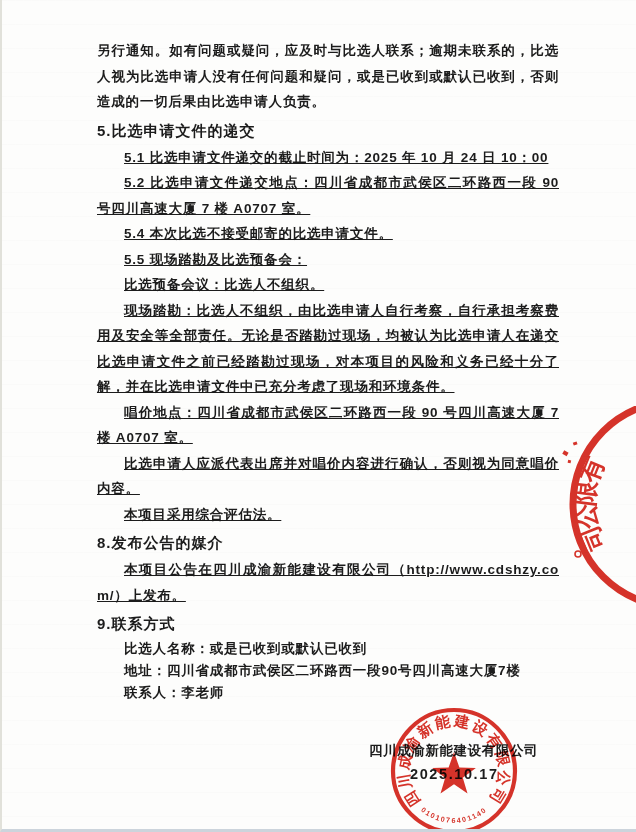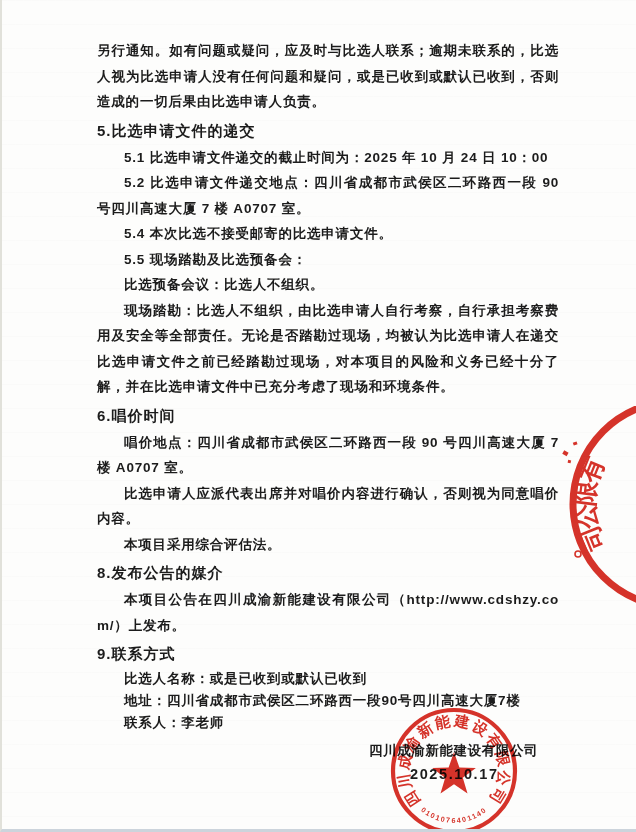--- a/index.html
+++ b/index.html
@@ -31,21 +31,21 @@
   }
   p.body {
     margin: 0;
     font-size: 13.5px;
     line-height: 25.5px;
     font-weight: 600;
     letter-spacing: 0.8px;
     text-align: justify;
     word-break: break-all;
   }
-  p.ind { text-indent: 2em; }
+  p.ind { text-indent: 2em; text-decoration: underline; }
   h3.sec {
     margin: 6px 0 5px 0;
     font-size: 15px;
     line-height: 19px;
     font-weight: 800;
     letter-spacing: 1px;
   }
   p.contact {
     margin: 0;
     font-size: 13.5px;
@@ -88,21 +88,20 @@
     <p class="body">另行通知。如有问题或疑问，应及时与比选人联系；逾期未联系的，比选人视为比选申请人没有任何问题和疑问，或是已收到或默认已收到，否则造成的一切后果由比选申请人负责。</p>
 
     <h3 class="sec">5.比选申请文件的递交</h3>
     <p class="body ind">5.1 比选申请文件递交的截止时间为：2025 年 10 月 24 日 10：00</p>
     <p class="body ind">5.2 比选申请文件递交地点：四川省成都市武侯区二环路西一段 90 号四川高速大厦 7 楼 A0707 室。</p>
     <p class="body ind">5.4 本次比选不接受邮寄的比选申请文件。</p>
     <p class="body ind">5.5 现场踏勘及比选预备会：</p>
     <p class="body ind">比选预备会议：比选人不组织。</p>
     <p class="body ind">现场踏勘：比选人不组织，由比选申请人自行考察，自行承担考察费用及安全等全部责任。无论是否踏勘过现场，均被认为比选申请人在递交比选申请文件之前已经踏勘过现场，对本项目的风险和义务已经十分了解，并在比选申请文件中已充分考虑了现场和环境条件。</p>
 
-    <h3 class="sec">6.唱价时间</h3>
     <p class="body ind">唱价地点：四川省成都市武侯区二环路西一段 90 号四川高速大厦 7 楼 A0707 室。</p>
     <p class="body ind">比选申请人应派代表出席并对唱价内容进行确认，否则视为同意唱价内容。</p>
 
     <p class="body ind">本项目采用综合评估法。</p>
 
     <h3 class="sec">8.发布公告的媒介</h3>
     <p class="body ind">本项目公告在四川成渝新能建设有限公司（http://www.cdshzy.com/）上发布。</p>
 
     <h3 class="sec">9.联系方式</h3>
     <p class="contact">比选人名称：或是已收到或默认已收到</p>

